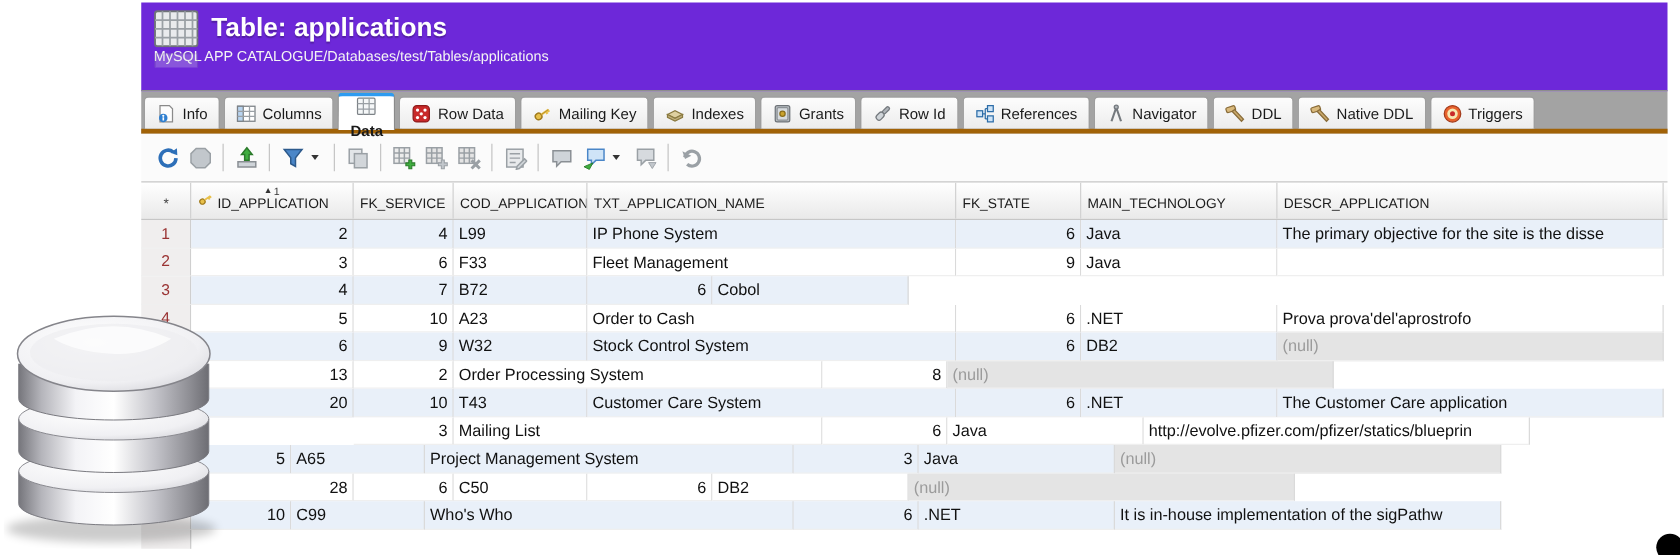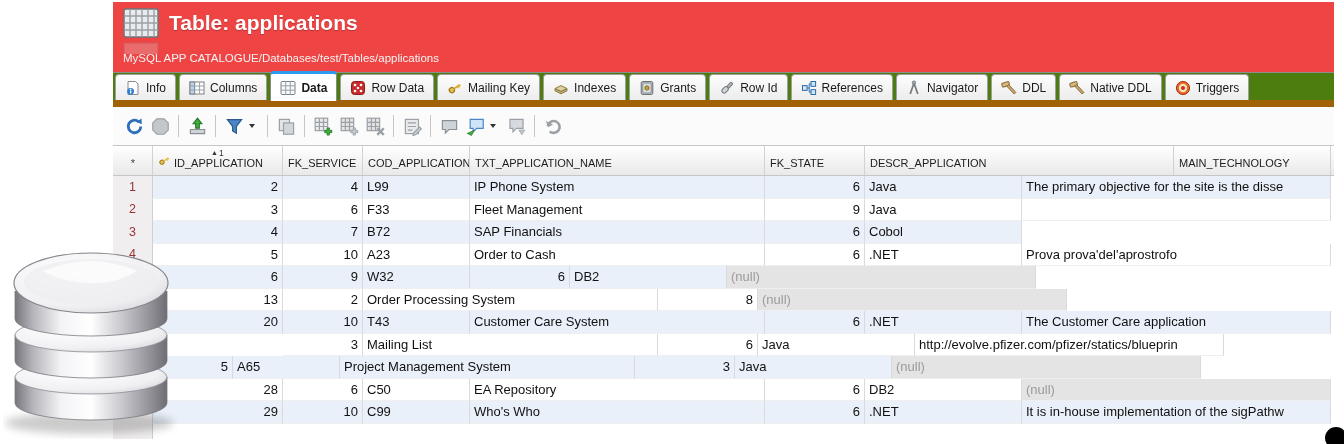--- a/index.html
+++ b/index.html
@@ -3,39 +3,39 @@
 <meta charset="utf-8">
 <style>
   html,body{margin:0;padding:0;}
   body{width:1344px;height:444px;background:#ffffff;overflow:hidden;position:relative;
        font-family:"Liberation Sans",sans-serif;-webkit-font-smoothing:antialiased;}
 
   
   .panel{position:absolute;left:113px;top:2px;width:1221px;height:440px;background:#fff;}
 
   
-  .titlebar{height:71px;background:#ef4444;border-bottom:1px solid #8d8d8d;
+  .titlebar{height:71px;background:#6d28d9;border-bottom:1px solid #8d8d8d;
             padding:6px 22px 0 10px;box-sizing:border-box;position:relative;}
   .title-row{display:flex;align-items:center;gap:10px;}
   .title-icon{width:36px;height:30px;flex:0 0 auto;}
   .title-text{color:#ffffff;font-size:21px;font-weight:bold;text-shadow:0 1px 1px rgba(0,0,0,.25);}
-  .breadcrumb{position:absolute;left:10px;bottom:8px;color:#f4f4f4;font-size:11.5px;}
+  .breadcrumb{position:absolute;left:10px;bottom:20px;color:#f4f4f4;font-size:11.5px;}
   .title-icon-reflect{position:absolute;left:10px;top:40px;width:36px;height:12px;opacity:.25;overflow:hidden;}
 
   
-  .tabbar{height:34px;background:#4d7c0f;display:flex;align-items:flex-end;padding-left:2px;
-          border-bottom:7px solid #a16207;box-sizing:border-box;}
+  .tabbar{height:34px;background:#a3a3a3;display:flex;align-items:flex-end;padding-left:2px;
+          border-bottom:4px solid #a16207;box-sizing:border-box;}
   .tab{display:flex;align-items:center;gap:5px;padding:0 9px;height:26px;margin-right:3px;
        border:1px solid #9e9e9e;border-bottom:none;border-radius:4px 4px 0 0;
        background:linear-gradient(#fdfdfd,#ececec);font-size:12px;color:#1a1a1a;
        white-space:nowrap;box-sizing:border-box;cursor:default;}
   .tab .icn{width:16px;height:16px;display:inline-flex;}
   .tab .icn svg{width:16px;height:16px;}
   .tab.active{background:#ffffff;font-weight:bold;height:30px;border-top:3px solid #2d9bf0;
-              border-color:#8a8a8a;border-top-color:#2d9bf0;position:relative;margin-bottom:-1px;}
+              border-color:#8a8a8a;border-top-color:#2d9bf0;position:relative;margin-bottom:-1px;flex-direction:column;}
 
   
   .toolbar{height:38px;background:#fbfbfb;display:flex;align-items:center;padding-left:8px;}
   .tbtn{width:26px;height:26px;display:flex;align-items:center;justify-content:center;border-radius:3px;}
   .tbtn svg{width:19px;height:19px;}
   .tsep{width:1px;height:22px;background:#c6c6c6;margin:0 5px;}
   .ddcaret{width:0;height:0;border-left:3.5px solid transparent;border-right:3.5px solid transparent;
            border-top:4px solid #333;margin:0 7px 0 2px;}
 
   
@@ -380,25 +380,25 @@
         </div>
         <div class="hcell" style="width: 107px;">
           <span>COD_APPLICATION</span>
         </div>
         <div class="hcell" style="width: 295px;">
           <span>TXT_APPLICATION_NAME</span>
         </div>
         <div class="hcell" style="width: 100px;">
           <span>FK_STATE</span>
         </div>
+        <div class="hcell" style="width: 157px;">
+          <span>MAIN_TECHNOLOGY</span>
+        </div>
         <div class="hcell" style="width: 309px;">
           <span>DESCR_APPLICATION</span>
-        </div>
-        <div class="hcell" style="width: 157px;">
-          <span>MAIN_TECHNOLOGY</span>
         </div>
       </div>
     <div class="gbody">
         <div class="trow alt">
           <div class="cell rownum" style="width: 40px;">1</div>
           <div class="cell r" style="width: 130px;">2</div>
           <div class="cell r" style="width: 80px;">4</div>
           <div class="cell" style="width: 107px;">L99</div>
           <div class="cell" style="width: 295px;">IP Phone System</div>
           <div class="cell r" style="width: 100px;">6</div>
@@ -413,39 +413,39 @@
           <div class="cell" style="width: 295px;">Fleet Management</div>
           <div class="cell r" style="width: 100px;">9</div>
           <div class="cell" style="width: 157px;">Java</div>
           <div class="cell" style="width: 309px;"></div>
         </div>
         <div class="trow alt">
           <div class="cell rownum" style="width: 40px;">3</div>
           <div class="cell r" style="width: 130px;">4</div>
           <div class="cell r" style="width: 80px;">7</div>
           <div class="cell" style="width: 107px;">B72</div>
-          <div class="cell" style="width: 295px;">SAP Financials</div>
           <div class="cell r" style="width: 100px;">6</div>
           <div class="cell" style="width: 157px;">Cobol</div>
         </div>
         <div class="trow">
           <div class="cell rownum" style="width: 40px;">4</div>
           <div class="cell r" style="width: 130px;">5</div>
           <div class="cell r" style="width: 80px;">10</div>
           <div class="cell" style="width: 107px;">A23</div>
           <div class="cell" style="width: 295px;">Order to Cash</div>
           <div class="cell r" style="width: 100px;">6</div>
           <div class="cell" style="width: 157px;">.NET</div>
           <div class="cell" style="width: 309px;">Prova prova'del'aprostrofo</div>
         </div>
         <div class="trow alt">
           <div class="cell rownum" style="width: 40px;">5</div>
           <div class="cell r" style="width: 130px;">6</div>
           <div class="cell r" style="width: 80px;">9</div>
           <div class="cell" style="width: 107px;">W32</div>
+          <div class="cell" style="width: 295px;">Stock Control System</div>
           <div class="cell r" style="width: 100px;">6</div>
           <div class="cell" style="width: 157px;">DB2</div>
           <div class="cell nullcell" style="width: 309px;">(null)</div>
         </div>
         <div class="trow">
           <div class="cell rownum" style="width: 40px;">6</div>
           <div class="cell r" style="width: 130px;">13</div>
           <div class="cell r" style="width: 80px;">2</div>
           <div class="cell" style="width: 295px;">Order Processing System</div>
           <div class="cell r" style="width: 100px;">8</div>
@@ -477,28 +477,26 @@
           <div class="cell" style="width: 295px;">Project Management System</div>
           <div class="cell r" style="width: 100px;">3</div>
           <div class="cell" style="width: 157px;">Java</div>
           <div class="cell nullcell" style="width: 309px;">(null)</div>
         </div>
         <div class="trow">
           <div class="cell rownum" style="width: 40px;">10</div>
           <div class="cell r" style="width: 130px;">28</div>
           <div class="cell r" style="width: 80px;">6</div>
           <div class="cell" style="width: 107px;">C50</div>
-          <div class="cell" style="width: 295px;">EA Repository</div>
           <div class="cell r" style="width: 100px;">6</div>
           <div class="cell" style="width: 157px;">DB2</div>
           <div class="cell nullcell" style="width: 309px;">(null)</div>
         </div>
         <div class="trow alt">
           <div class="cell rownum" style="width: 40px;">11</div>
-          <div class="cell r" style="width: 130px;">29</div>
           <div class="cell r" style="width: 80px;">10</div>
           <div class="cell" style="width: 107px;">C99</div>
           <div class="cell" style="width: 295px;">Who's Who</div>
           <div class="cell r" style="width: 100px;">6</div>
           <div class="cell" style="width: 157px;">.NET</div>
           <div class="cell" style="width: 309px;">It is in-house implementation of the sigPathw</div>
         </div>
       </div>
     <div class="rowstub"></div>
   </div>

